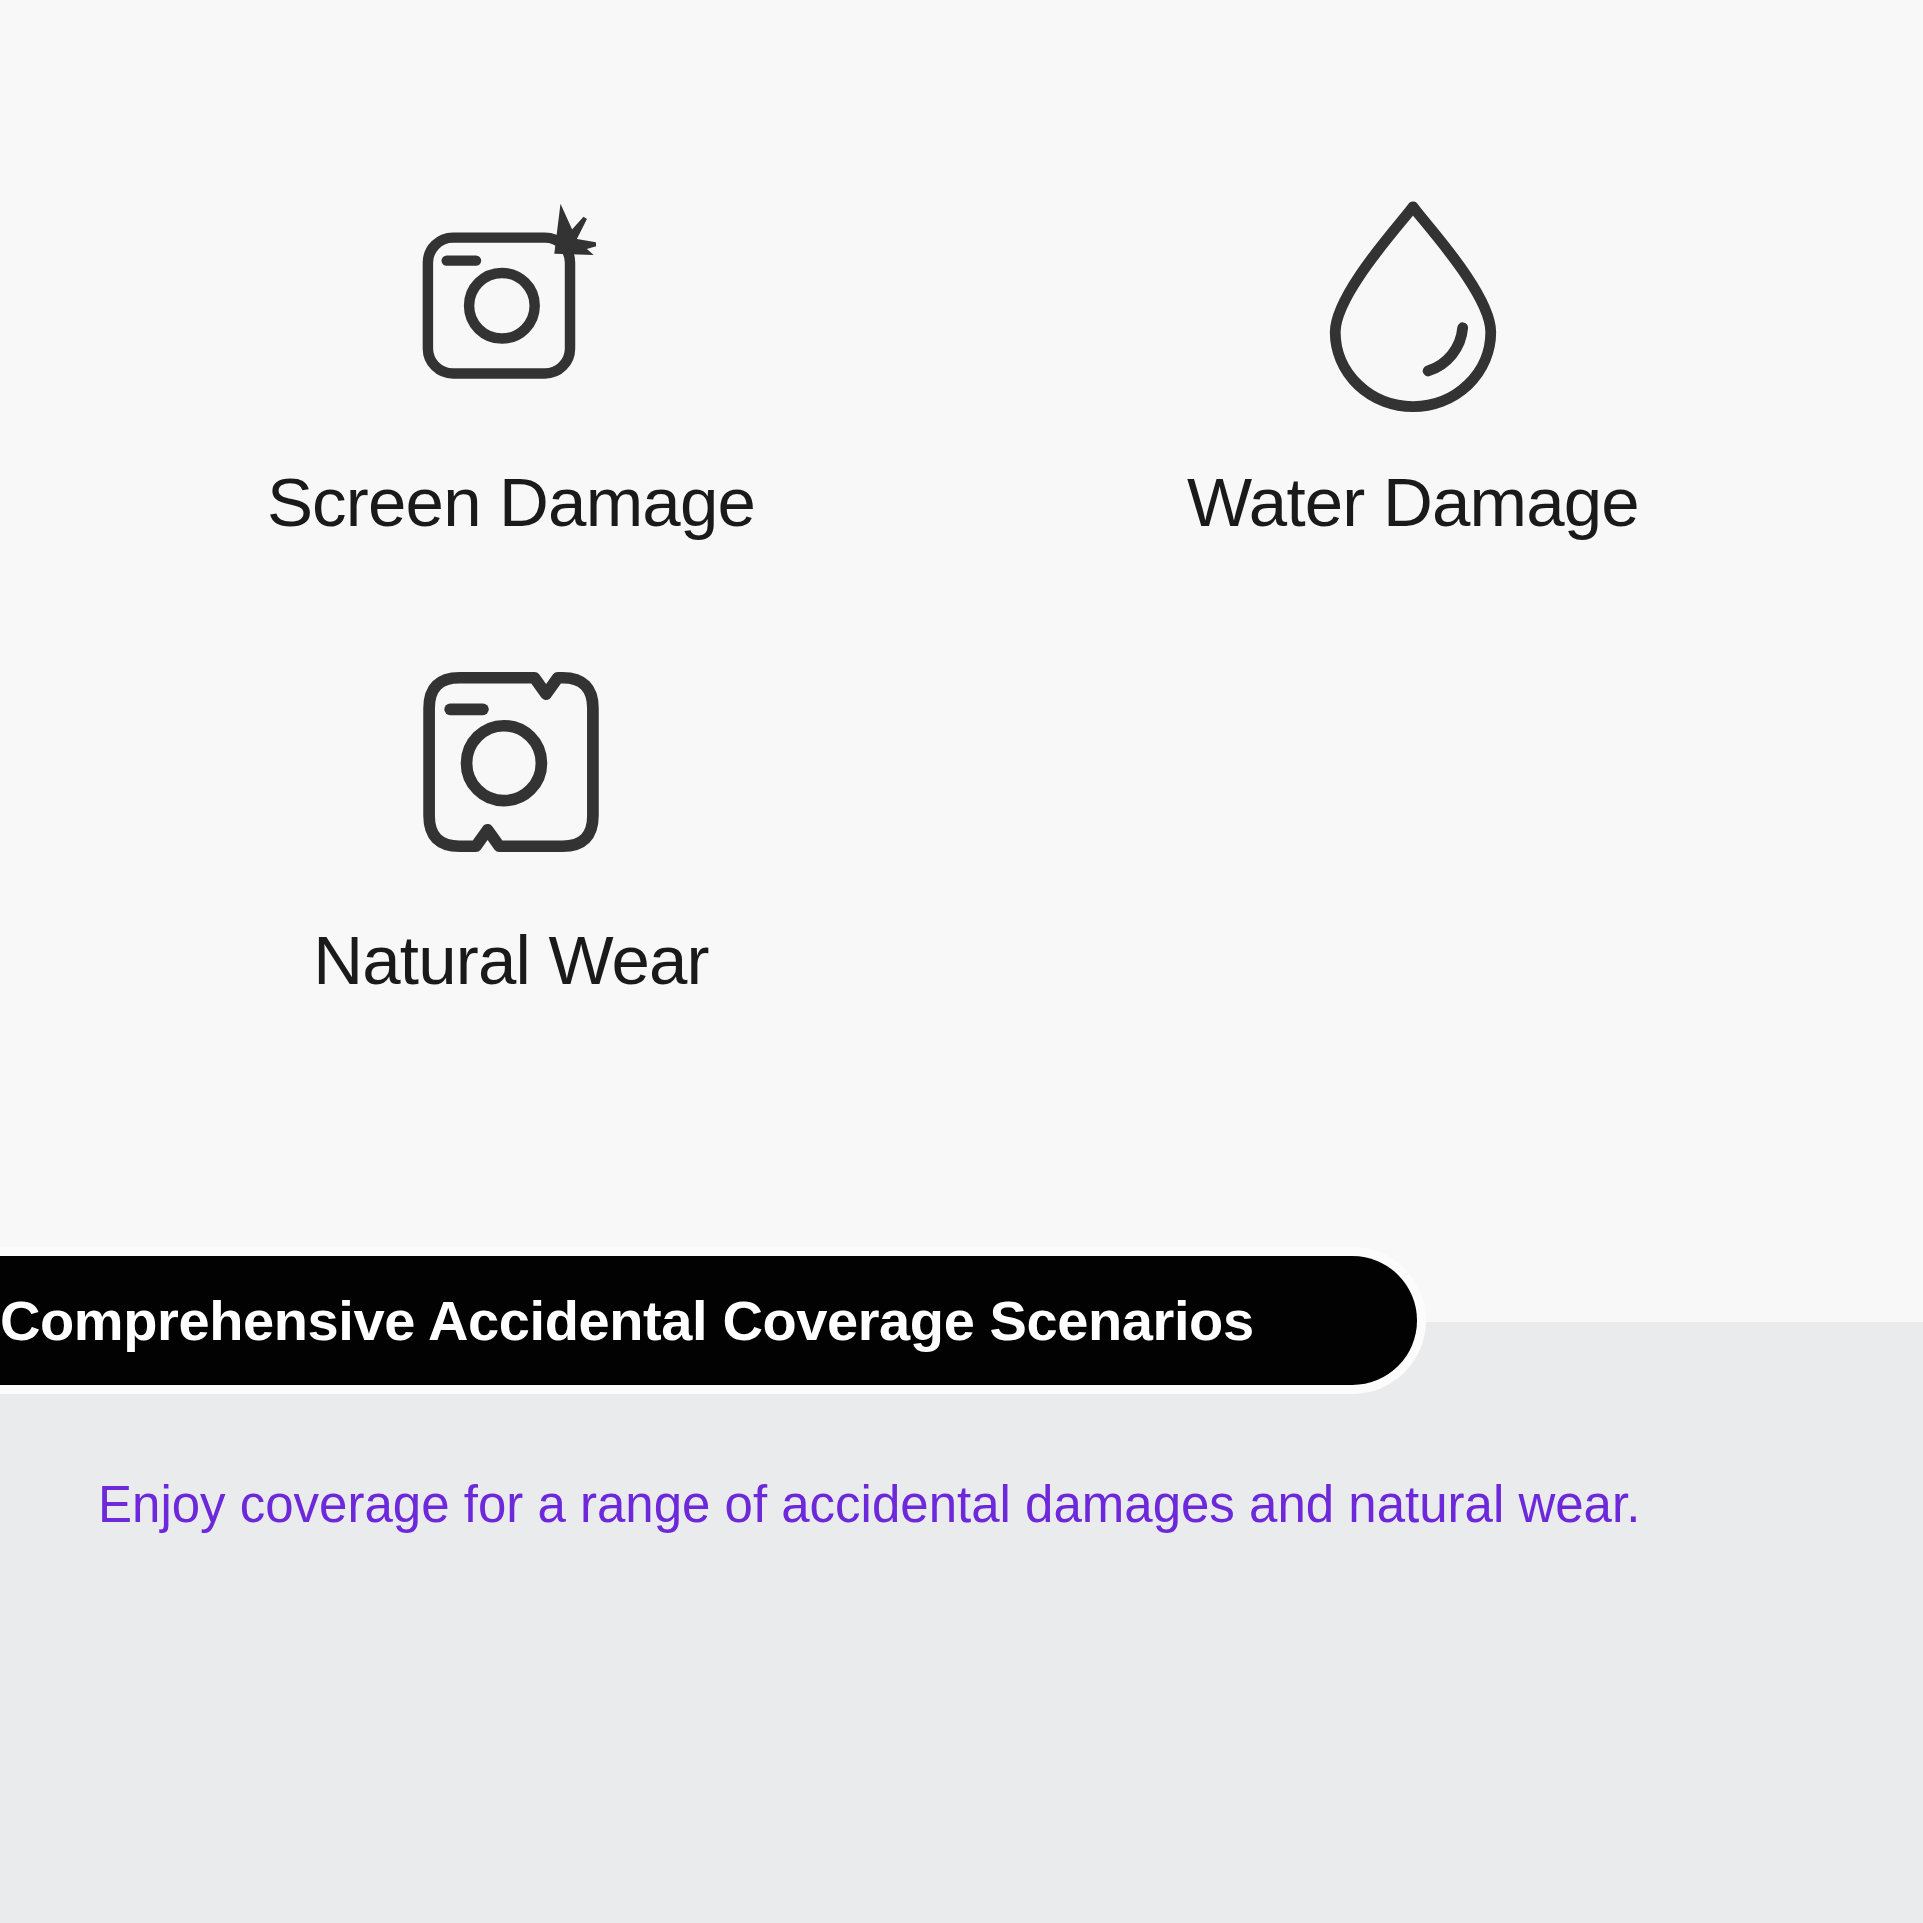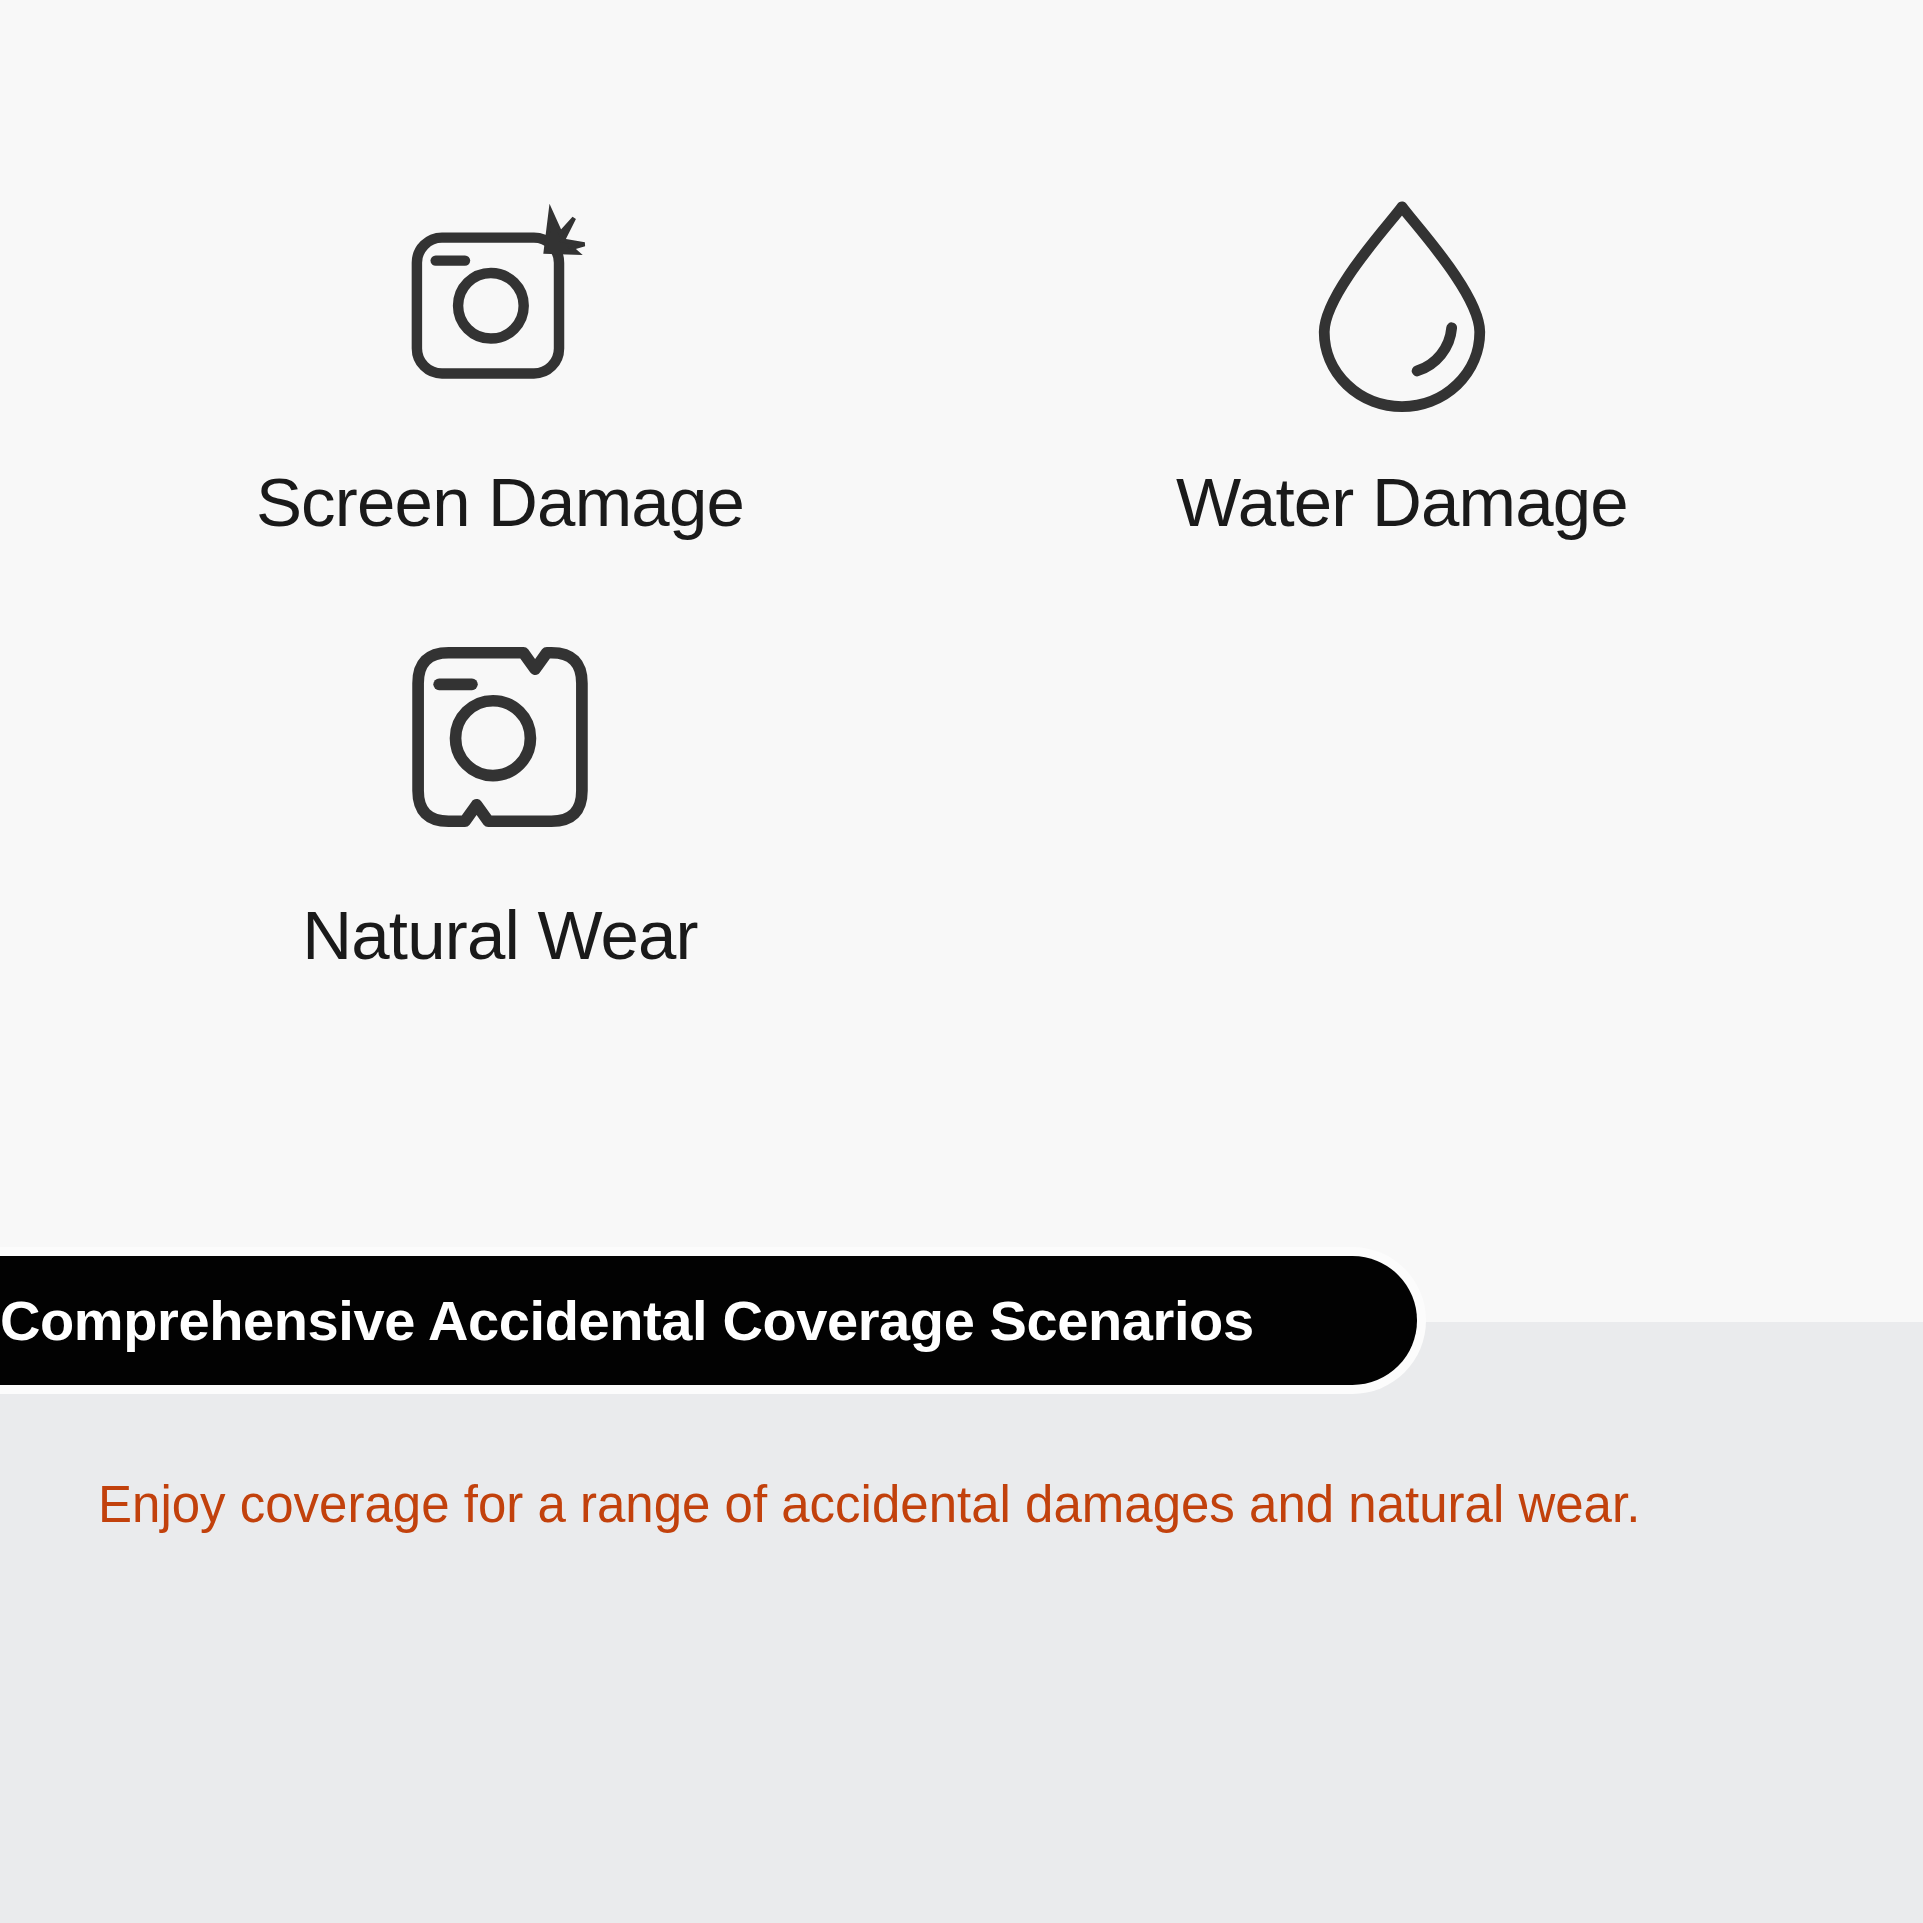--- a/index.html
+++ b/index.html
@@ -19,26 +19,26 @@
   .band {
     position: absolute;
     left: 0;
     top: 1322px;
     width: 1924px;
     height: 602px;
     background: #eaebed;
   }
   .grid {
     position: absolute;
-    left: 49px;
+    left: 60px;
     top: 199px;
     width: 1804px;
     display: grid;
     grid-template-columns: 902px 902px;
-    row-gap: 87px;
+    row-gap: 112px;
   }
   .cell {
     display: flex;
     flex-direction: column;
     align-items: center;
   }
   .icon-box {
     height: 210px;
     display: flex;
     align-items: center;
@@ -80,21 +80,21 @@
     color: #ffffff;
     white-space: nowrap;
   }
   .paragraph {
     position: absolute;
     left: 98px;
     top: 1466px;
     width: 1751px;
     font-size: 51px;
     line-height: 77px;
-    color: #c2410c;
+    color: #6d28d9;
     z-index: 2;
   }
 </style>
 </head>
 <body>
 
 <div class="poster">
 
   <div class="band"></div>
 

